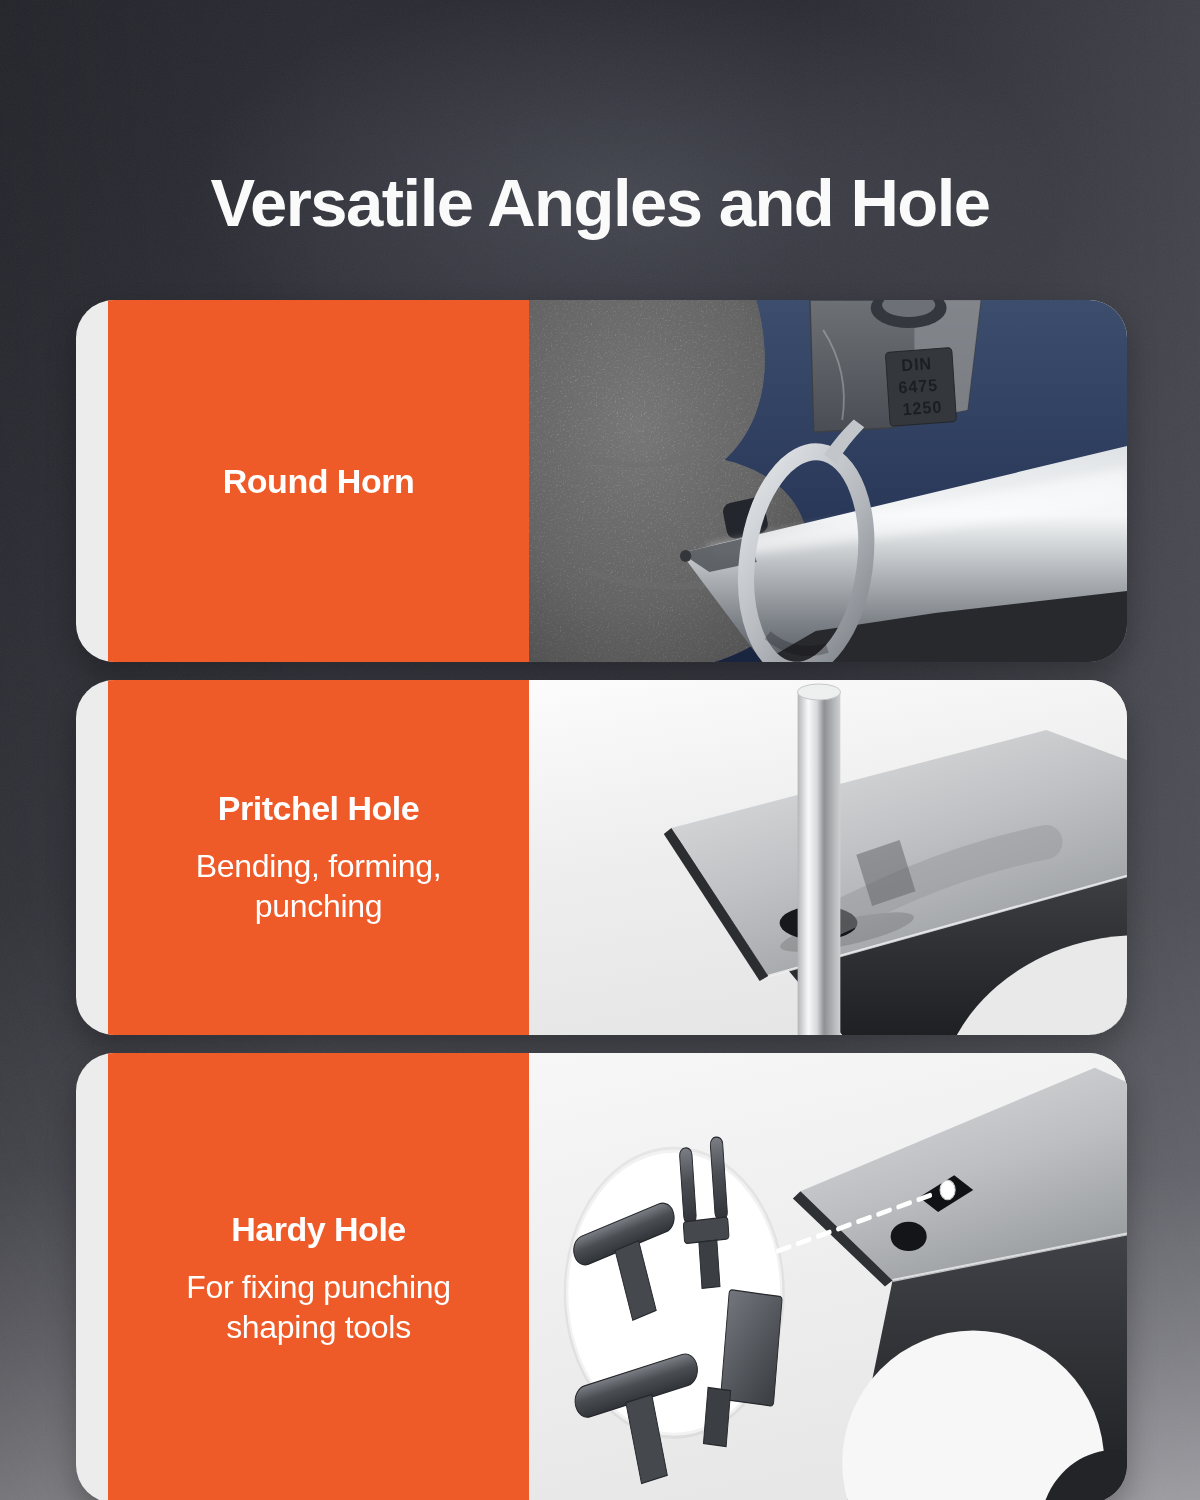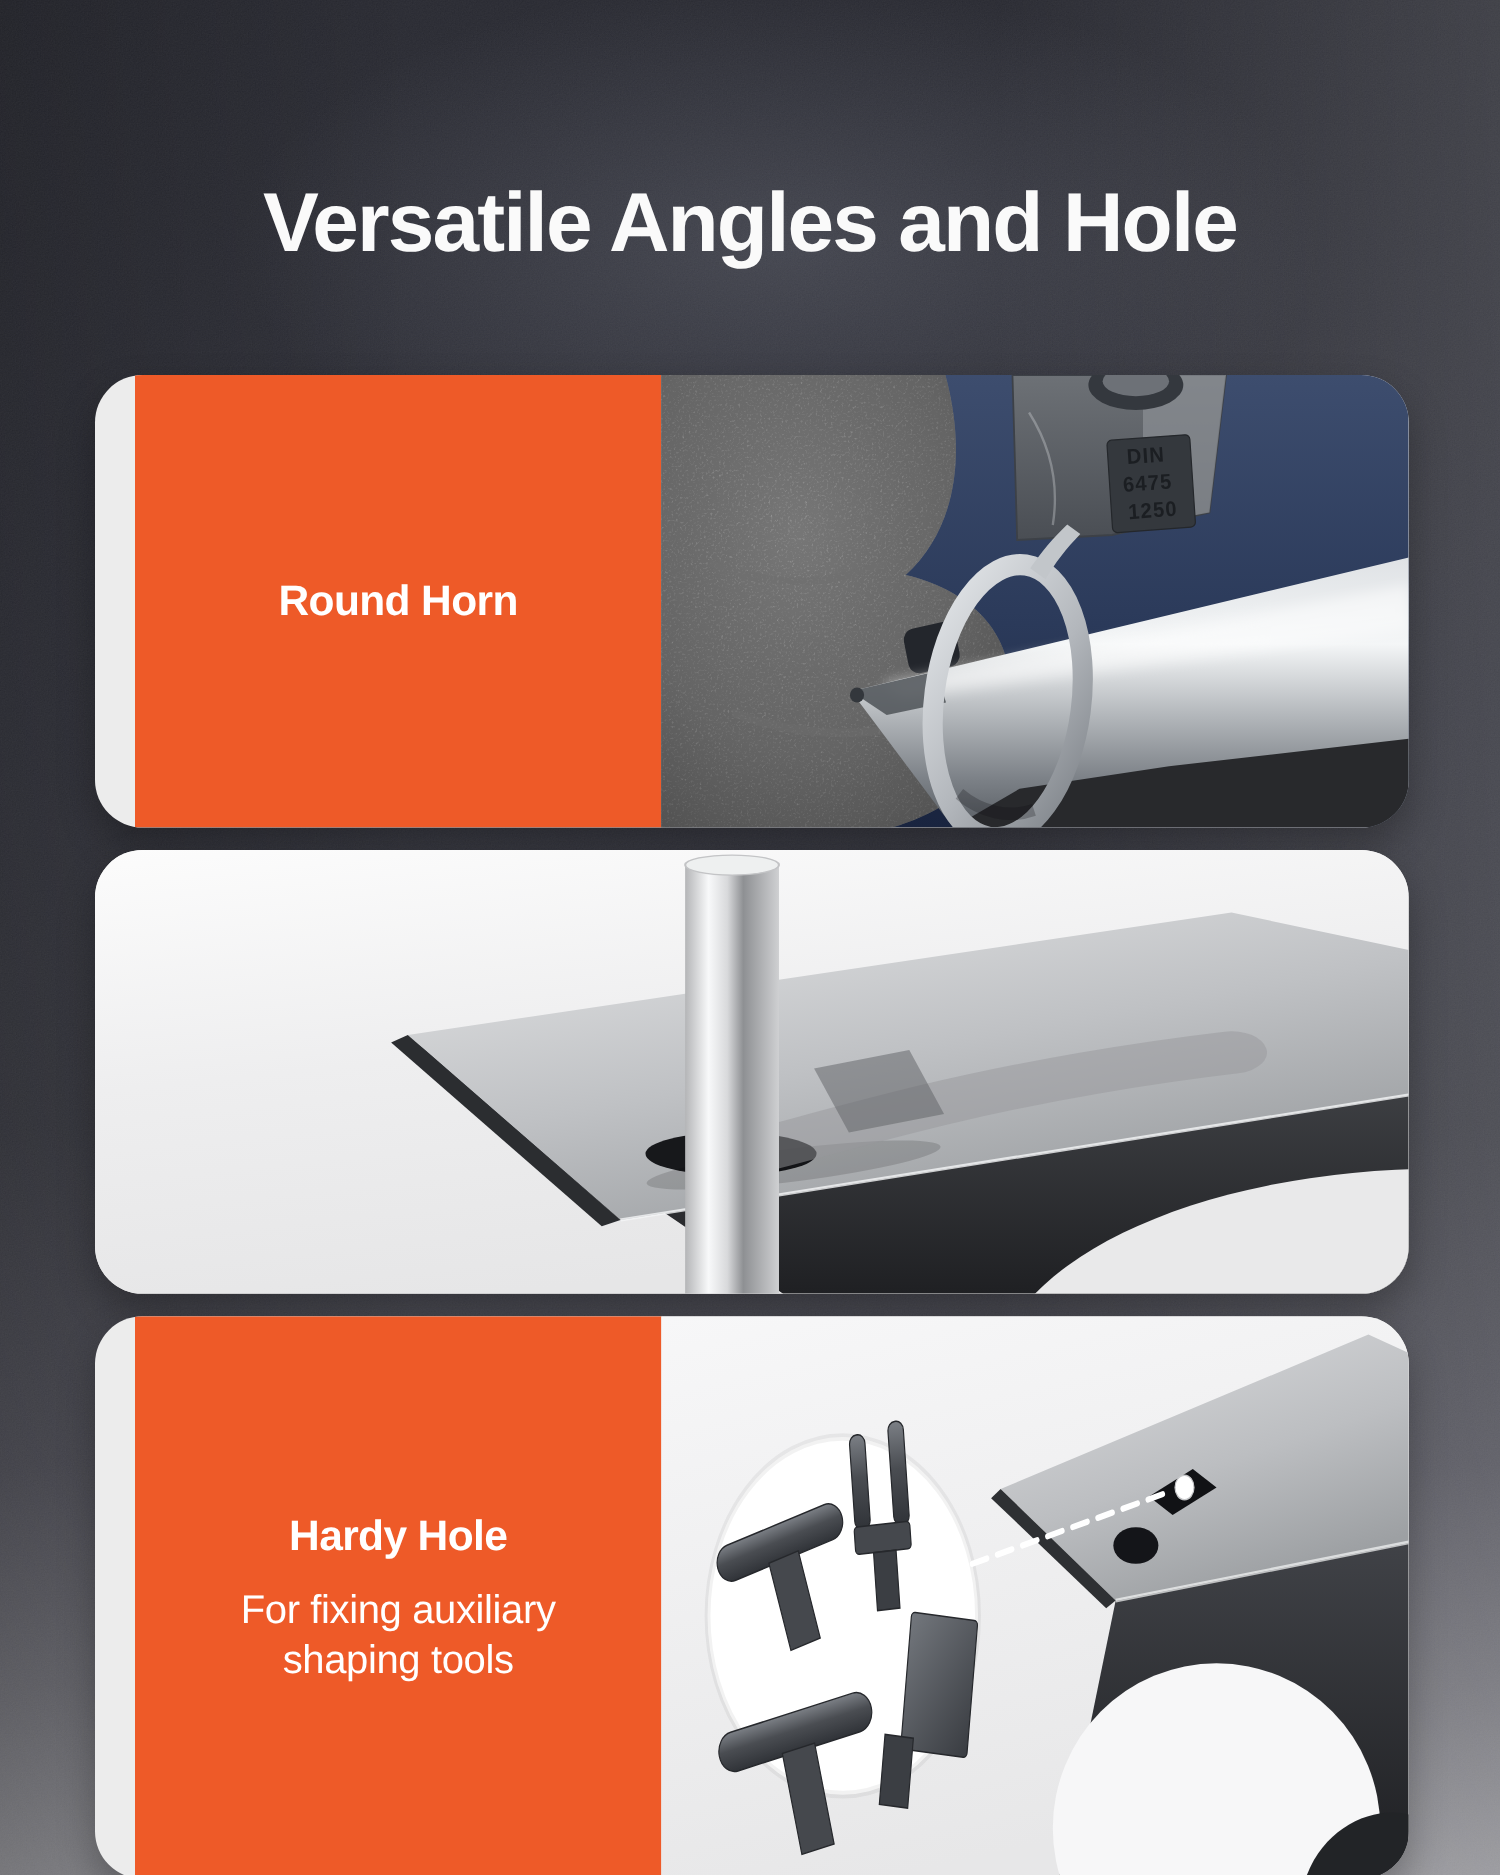--- a/index.html
+++ b/index.html
@@ -9,21 +9,21 @@
     margin:0 auto;
     overflow:hidden;
     font-family:"Liberation Sans", sans-serif;
     background:
       radial-gradient(620px 300px at 52% 13%, rgba(150,155,170,0.22), rgba(150,155,170,0) 70%),
       linear-gradient(90deg, rgba(0,0,0,0.20) 0%, rgba(0,0,0,0) 28%, rgba(0,0,0,0) 66%, rgba(255,255,255,0.10) 100%),
       linear-gradient(180deg, #24252d 0%, #2e2f38 38%, #36373f 60%, #4c4c55 78%, #6c6c73 90%, #8e8e93 100%);
   }
   .noise{position:absolute;inset:0;opacity:.06;pointer-events:none;}
   .title{
-    position:absolute;top:140px;left:0;width:100%;
+    position:absolute;top:164px;left:0;width:100%;
     text-align:center;color:#fafafa;
     font-size:67px;font-weight:700;letter-spacing:-1.5px;
     margin:0;
   }
   .card{
     position:absolute;left:76px;width:1051px;
     border-radius:38px;overflow:hidden;display:flex;
     box-shadow:0 14px 30px rgba(0,0,0,.28);
     background:#ececec;
   }
@@ -142,20 +142,24 @@
         <g transform="rotate(8 292 261)">
           <ellipse cx="292" cy="261" rx="62" ry="110" fill="none" stroke="url(#s1ring)" stroke-width="17"></ellipse>
           <path d="M296,153 C304,138 312,126 322,114 L334,120 C324,133 316,146 310,160 Z" fill="#c2c6ca"></path>
           <path d="M262,340 C282,352 306,354 326,344" stroke="#0a0c10" stroke-width="10" opacity="0.25" fill="none"></path>
         </g>
       </svg>
     </div>
   </section>
 
   <section class="card card-2">
+    <div class="panel">
+      <h2>Pritchel Hole</h2>
+      <p>Bending, forming, punching</p>
+    </div>
     <div class="photo">
       <svg viewBox="0 0 630 355" preserveAspectRatio="none">
         <defs>
           <linearGradient id="s2bg" x1="0" y1="0" x2="0.3" y2="1">
             <stop offset="0" stop-color="#fcfcfc"></stop>
               <stop offset="0.5" stop-color="#eeeeef"></stop>
               <stop offset="1" stop-color="#e6e6e7"></stop>
           </linearGradient>
           <linearGradient id="s2top" x1="0" y1="0" x2="0.6" y2="1">
             <stop offset="0" stop-color="#e4e5e6"></stop>
@@ -197,21 +201,21 @@
           <rect x="283" y="12" width="45" height="345" fill="url(#s2rod)"></rect>
           <ellipse cx="305.5" cy="12" rx="22.5" ry="8" fill="#eef0f0" stroke="#c3c4c6" stroke-width="1"></ellipse>
         </g>
       </svg>
     </div>
   </section>
 
   <section class="card card-3">
     <div class="panel">
       <h2>Hardy Hole</h2>
-      <p>For fixing auxiliary shaping tools</p>
+      <p>For fixing punching shaping tools</p>
     </div>
     <div class="photo">
       <svg viewBox="0 0 630 368" preserveAspectRatio="none">
         <defs>
           <linearGradient id="s3bg" x1="0" y1="0" x2="0.3" y2="1">
             <stop offset="0" stop-color="#f7f7f8"></stop>
               <stop offset="1" stop-color="#e7e7e8"></stop>
           </linearGradient>
           <linearGradient id="s3top" x1="0" y1="0" x2="0.5" y2="1">
             <stop offset="0" stop-color="#dcdddf"></stop>

